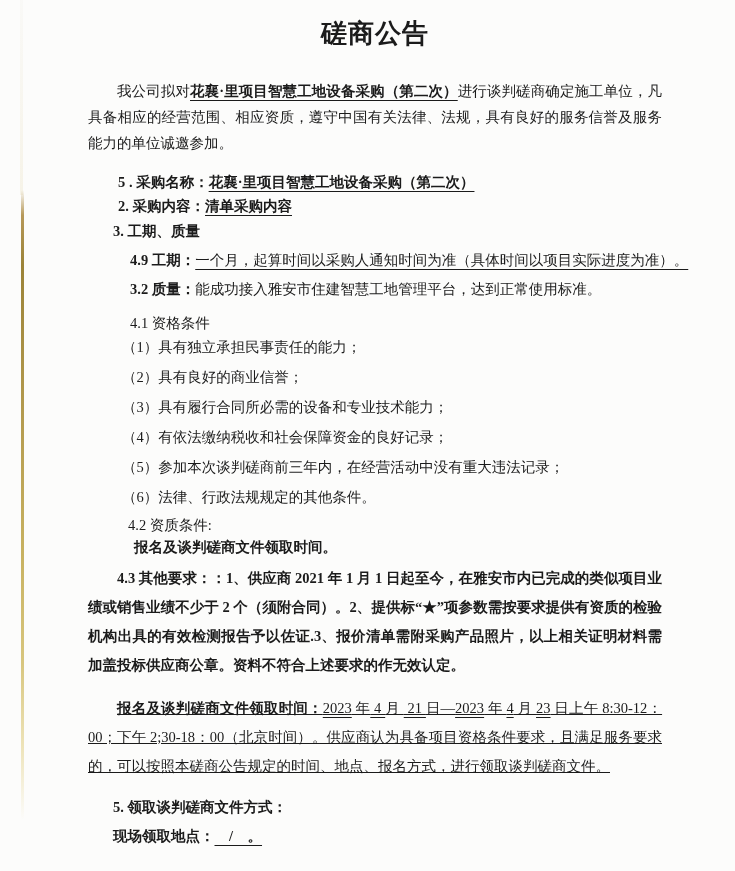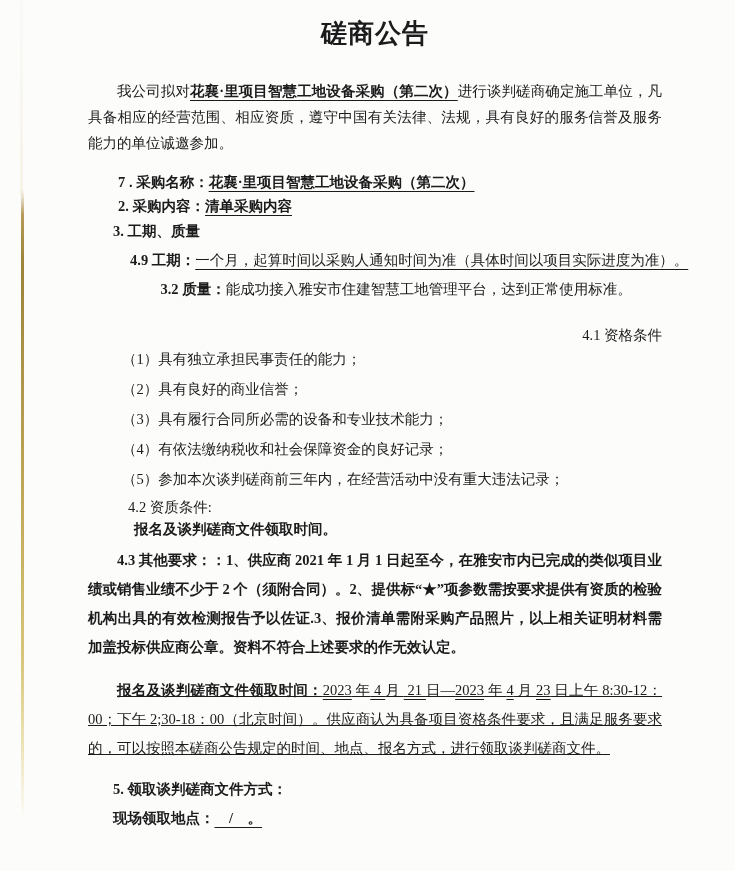--- a/index.html
+++ b/index.html
@@ -53,23 +53,23 @@
   .b { font-weight: 700; }
   .u {
     text-decoration: underline;
     text-underline-offset: 4px;
     text-decoration-thickness: 1px;
   }
   .item1 { margin-top: 0; padding-left: 30px; }
   .item2 { margin-top: 2px; padding-left: 30px; }
   .h3 { margin-top: 3px; padding-left: 25px; font-weight: 700; }
   .sub31 { margin-top: 7px; padding-left: 42px; }
-  .sub32 { margin-top: 7px; padding-left: 42px; text-align: center; }
+  .sub32 { margin-top: 7px; padding-left: 42px; }
   .h4 { margin-top: 5px; padding-left: 30px; font-weight: 700; }
-  .sub41 { margin-top: 24px; padding-left: 42px; text-align: right; }
+  .sub41 { margin-top: 12px; padding-left: 42px; }
   .qitem { margin-top: 8px; padding-left: 34px; }
   .qitem.first { margin-top: 2px; }
   .sub42 { margin-top: 6px; padding-left: 40px; }
   .sub42val { margin-top: 0; padding-left: 46px; font-weight: 700; }
   .other-req { margin-top: 6px; line-height: 29px; font-weight: 700; }
   .sched { margin-top: 4px; line-height: 29px; text-decoration: underline; }
   .h5 { margin-top: 0; padding-left: 25px; font-weight: 700; }
   .onsite { margin-top: 7px; padding-left: 25px; font-weight: 700; }
 </style>
 </head>
@@ -78,38 +78,39 @@
 <div class="page">
   <div class="edge-top"></div>
   <div class="edge-line"></div>
 
   <div class="doc">
 
     <h1 class="title">磋商公告</h1>
 
     <p class="para intro"><span>我公司拟对</span><span class="b u">花襄·里项目智慧工地设备采购（第二次）</span><span>进行谈判磋商确定施工单位，凡具备相应的经营范围、相应资质，遵守中国有关法律、法规，具有良好的服务信誉及服务能力的单位诚邀参加。</span></p>
 
-    <div class="line item1"><span class="b">7 . 采购名称：</span><span class="b u">花襄·里项目智慧工地设备采购（第二次）</span></div>
+    <div class="line item1"><span class="b">5 . 采购名称：</span><span class="b u">花襄·里项目智慧工地设备采购（第二次）</span></div>
 
     <div class="line item2"><span class="b">2.  采购内容：</span><span class="b u">清单采购内容</span></div>
 
     <div class="line h3">3. 工期、质量</div>
 
     <div class="line sub31"><span class="b">4.9 工期：</span><span class="u">一个月，起算时间以采购人通知时间为准（具体时间以项目实际进度为准）。</span></div>
 
     <div class="line sub32"><span class="b">3.2 质量：</span><span>能成功接入雅安市住建智慧工地管理平台，达到正常使用标准。</span></div>
 
 
     <div class="line sub41">4.1 资格条件</div>
 
     <div class="line qitem first">（1）具有独立承担民事责任的能力；</div>
     <div class="line qitem">（2）具有良好的商业信誉；</div>
     <div class="line qitem">（3）具有履行合同所必需的设备和专业技术能力；</div>
     <div class="line qitem">（4）有依法缴纳税收和社会保障资金的良好记录；</div>
     <div class="line qitem">（5）参加本次谈判磋商前三年内，在经营活动中没有重大违法记录；</div>
+    <div class="line qitem">（6）法律、行政法规规定的其他条件。</div>
 
     <div class="line sub42">4.2 资质条件:</div>
     <div class="line sub42val">报名及谈判磋商文件领取时间。</div>
 
     <p class="para other-req">4.3 其他要求：：1、供应商 2021 年 1 月 1 日起至今，在雅安市内已完成的类似项目业绩或销售业绩不少于 2 个（须附合同）。2、提供标“★”项参数需按要求提供有资质的检验机构出具的有效检测报告予以佐证.3、报价清单需附采购产品照片，以上相关证明材料需加盖投标供应商公章。资料不符合上述要求的作无效认定。</p>
 
     <p class="para sched"><span class="b">报名及谈判磋商文件领取时间：</span><span class="u">2023</span><span> 年</span><span class="u">&nbsp;4&nbsp;</span><span>月 </span><span class="u">&nbsp;21&nbsp;</span><span>日—</span><span class="u">2023</span><span> 年 </span><span class="u">4</span><span> 月 </span><span class="u">23</span><span> 日上午 8:30-12：00；下午 2;30-18：00（北京时间）。供应商认为具备项目资格条件要求，且满足服务要求的，可以按照本磋商公告规定的时间、地点、报名方式，进行领取谈判磋商文件。</span></p>
 
     <div class="line h5">5.  领取谈判磋商文件方式：</div>
 

